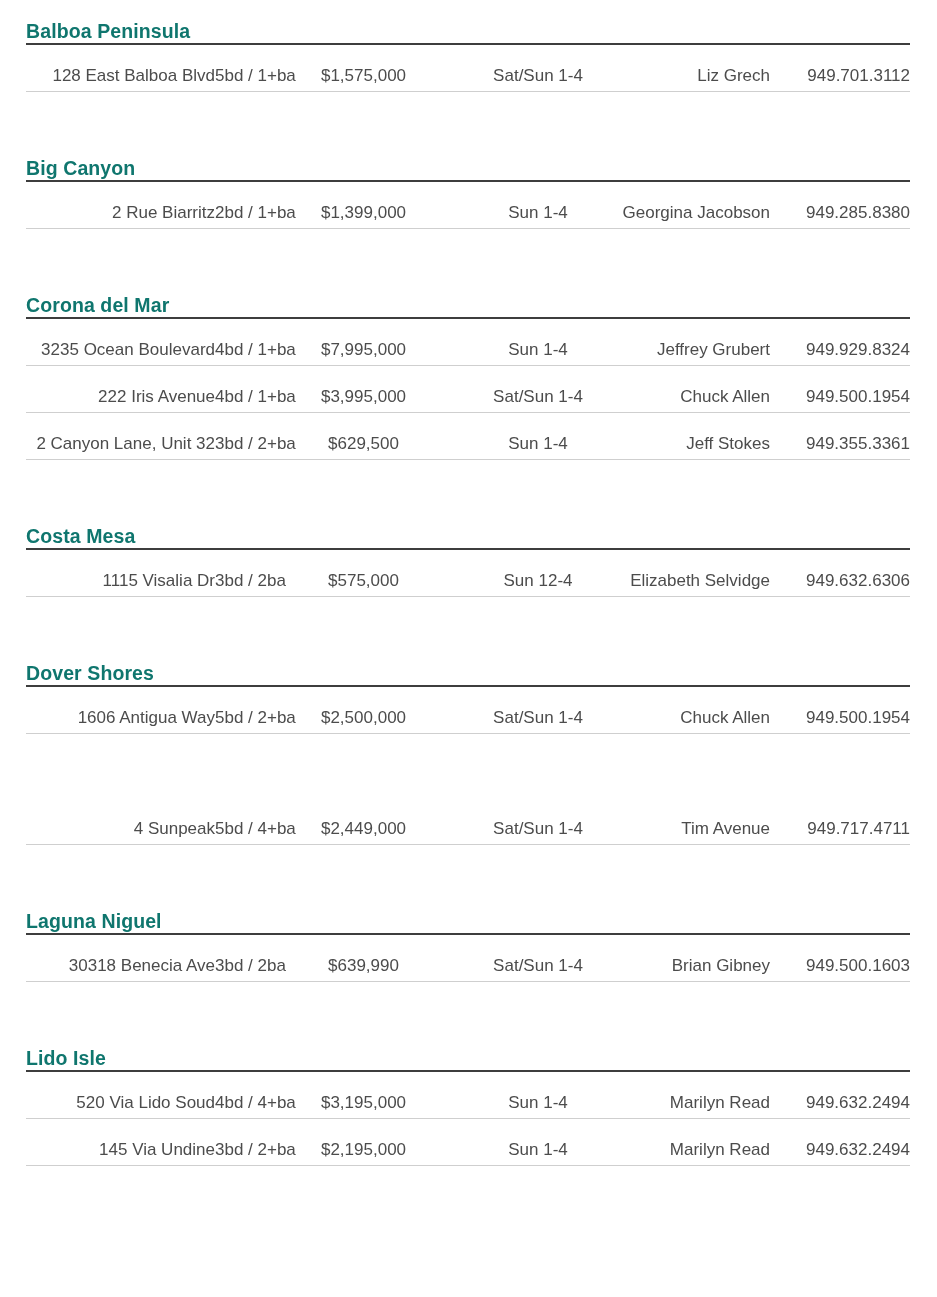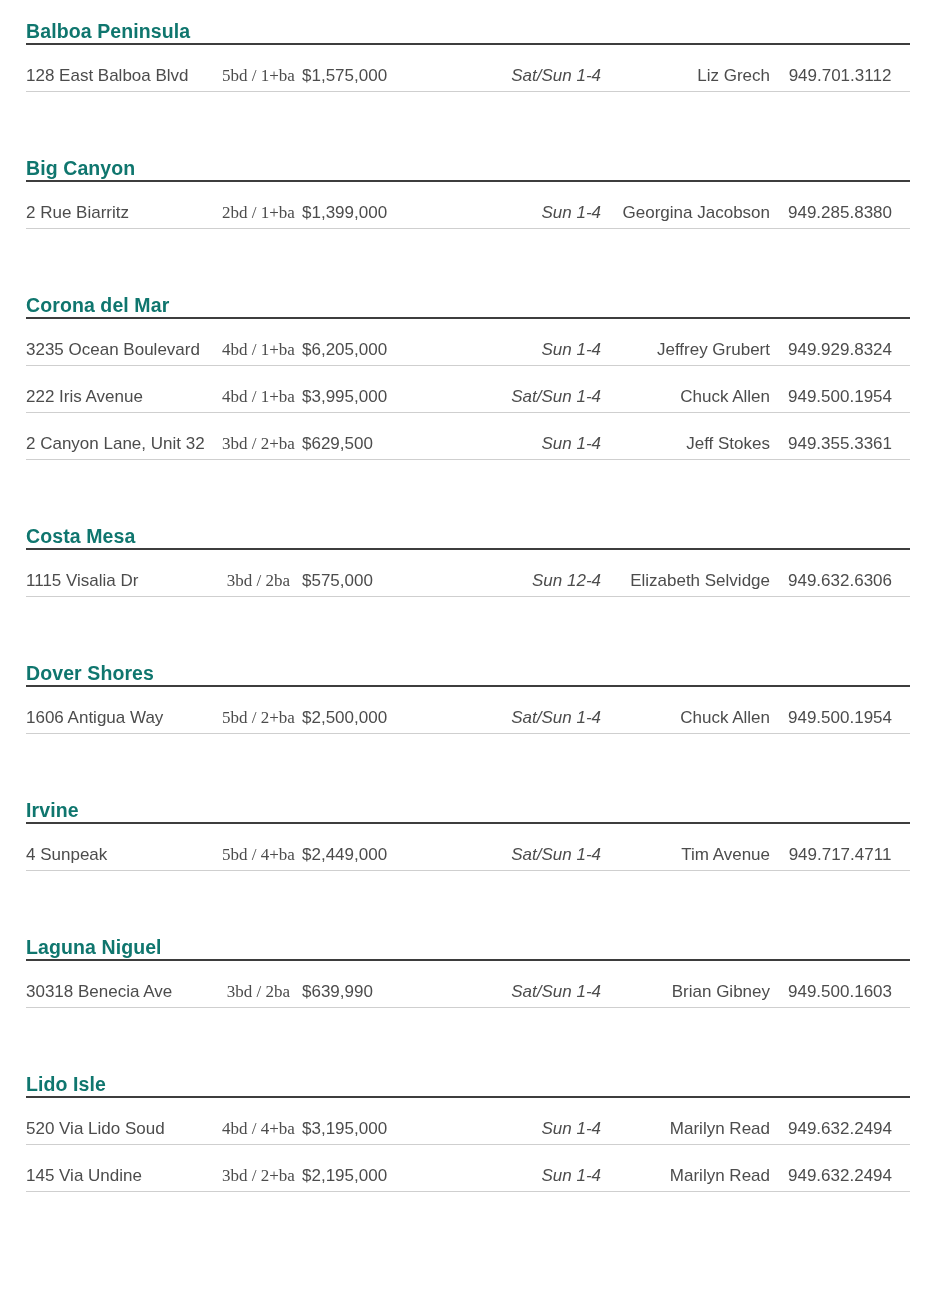--- a/index.html
+++ b/index.html
@@ -40,27 +40,27 @@
     display: flex;
     align-items: baseline;
     padding: 20px 0 5px 0;
     border-bottom: 1px solid #cfcfcf;
     font-size: 17px;
     line-height: 21px;
     color: #4c4c4c;
     white-space: nowrap;
   }
   .col { display: block; }
-  .col.address { width: 189px; text-align: left; }
-  .col.bdba    { width: 87px;  text-align: center; font-family: Liberation Serif, serif; }
-  .col.price   { width: 123px; text-align: left; }
+  .col.address { width: 189px; text-align: right; }
+  .col.bdba    { width: 87px;  text-align: left; }
+  .col.price   { width: 123px; text-align: center; }
   .col.spacer  { width: 50px; }
-  .col.time    { width: 126px; text-align: right; font-style: italic; }
+  .col.time    { width: 126px; text-align: center; }
   .col.agent   { flex: 1 1 auto; text-align: right; }
-  .col.phone   { width: 140px; text-align: center; }
+  .col.phone   { width: 140px; text-align: right; }
 </style>
 </head>
 <body>
 
 <div id="page">
   <section class="section">
     <h2 class="heading">Balboa Peninsula</h2>
     <div class="rows">
   <div class="row">
     <span class="col address">128 East Balboa Blvd</span>
@@ -88,21 +88,21 @@
   </div>
 </div>
   </section>
 
   <section class="section">
     <h2 class="heading">Corona del Mar</h2>
     <div class="rows">
   <div class="row">
     <span class="col address">3235 Ocean Boulevard</span>
     <span class="col bdba">4bd / 1+ba</span>
-    <span class="col price">$6,205,000</span>
+    <span class="col price">$7,995,000</span>
     <span class="col spacer"></span>
     <span class="col time">Sun 1-4</span>
     <span class="col agent">Jeffrey Grubert</span>
     <span class="col phone">949.929.8324</span>
   </div>
 
   <div class="row">
     <span class="col address">222 Iris Avenue</span>
     <span class="col bdba">4bd / 1+ba</span>
     <span class="col price">$3,995,000</span>
@@ -149,21 +149,20 @@
     <span class="col price">$2,500,000</span>
     <span class="col spacer"></span>
     <span class="col time">Sat/Sun 1-4</span>
     <span class="col agent">Chuck Allen</span>
     <span class="col phone">949.500.1954</span>
   </div>
 </div>
   </section>
 
   <section class="section">
-    <h2 class="heading">Irvine</h2>
     <div class="rows">
   <div class="row">
     <span class="col address">4 Sunpeak</span>
     <span class="col bdba">5bd / 4+ba</span>
     <span class="col price">$2,449,000</span>
     <span class="col spacer"></span>
     <span class="col time">Sat/Sun 1-4</span>
     <span class="col agent">Tim Avenue</span>
     <span class="col phone">949.717.4711</span>
   </div>

